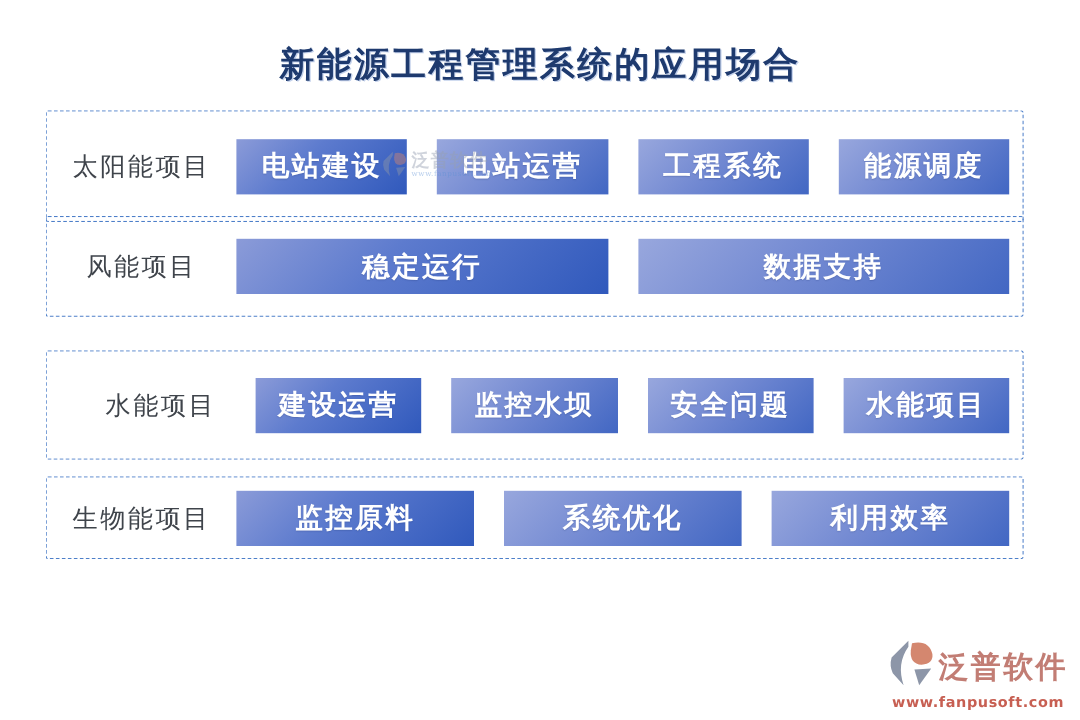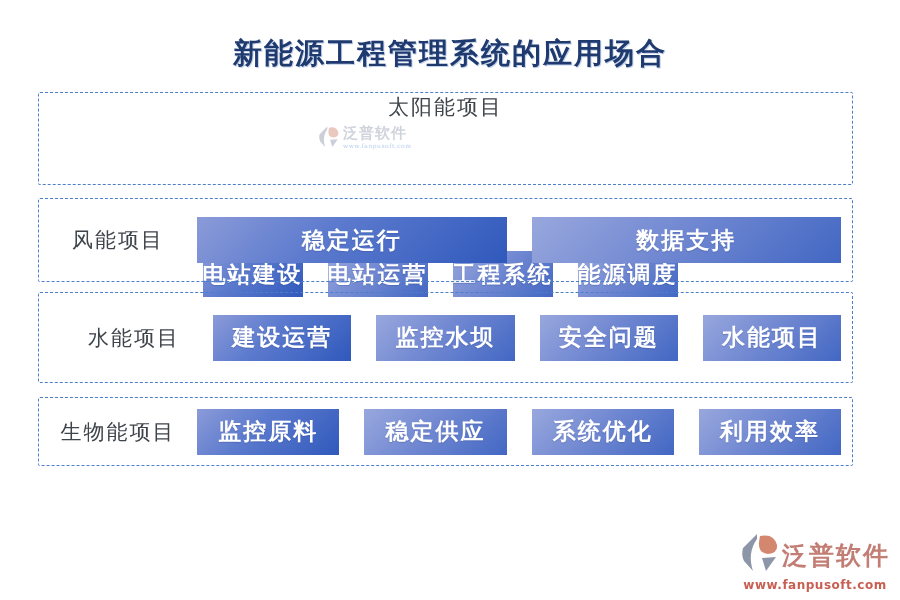--- a/index.html
+++ b/index.html
@@ -21,22 +21,22 @@
     text-shadow:1px 1px 0 rgba(122,152,210,.45);
   }
   
   .row{
     position:absolute;left:38px;width:815px;
     border:1px dashed #4d7fc9;
     border-radius:2px;
     display:flex;align-items:center;
     box-sizing:border-box;
   }
-  .row.r1{top:92px;height:93px;flex-direction:column;}
-  .row.r2{top:198px;height:84px;align-items:center;}
+  .row.r1{top:92px;height:93px;}
+  .row.r2{top:180px;height:84px;align-items:center;}
   .row.r3{top:292px;height:91px;padding-left:16px;}
   .row.r4{top:397px;height:69px;}
   .row-label{
     width:158px;flex:0 0 158px;
     text-align:center;
     font-size:21px;
     letter-spacing:2px;
     color:#3f444b;
   }
   .row-buttons{
@@ -117,21 +117,20 @@
       <div class="btn">监控水坝</div>
       <div class="btn">安全问题</div>
       <div class="btn">水能项目</div>
     </div>
   </div>
 
   <div class="row r4">
     <div class="row-label">生物能项目</div>
     <div class="row-buttons">
       <div class="btn">监控原料</div>
-      <div class="btn">稳定供应</div>
       <div class="btn">系统优化</div>
       <div class="btn">利用效率</div>
     </div>
   </div>
 
   <div class="watermark">
     <span>
       <svg width="22" height="22" viewBox="0 0 40 40">
         <path d="M17,1 L3,15 Q1,22 4,28 L13,38 Q7,20 17,6 Z" fill="#8d96a8"></path>
         <path d="M20,3 Q34,0 37,12 Q38,20 28,21 Q18,20 19,9 Z" fill="#d4876f"></path>

